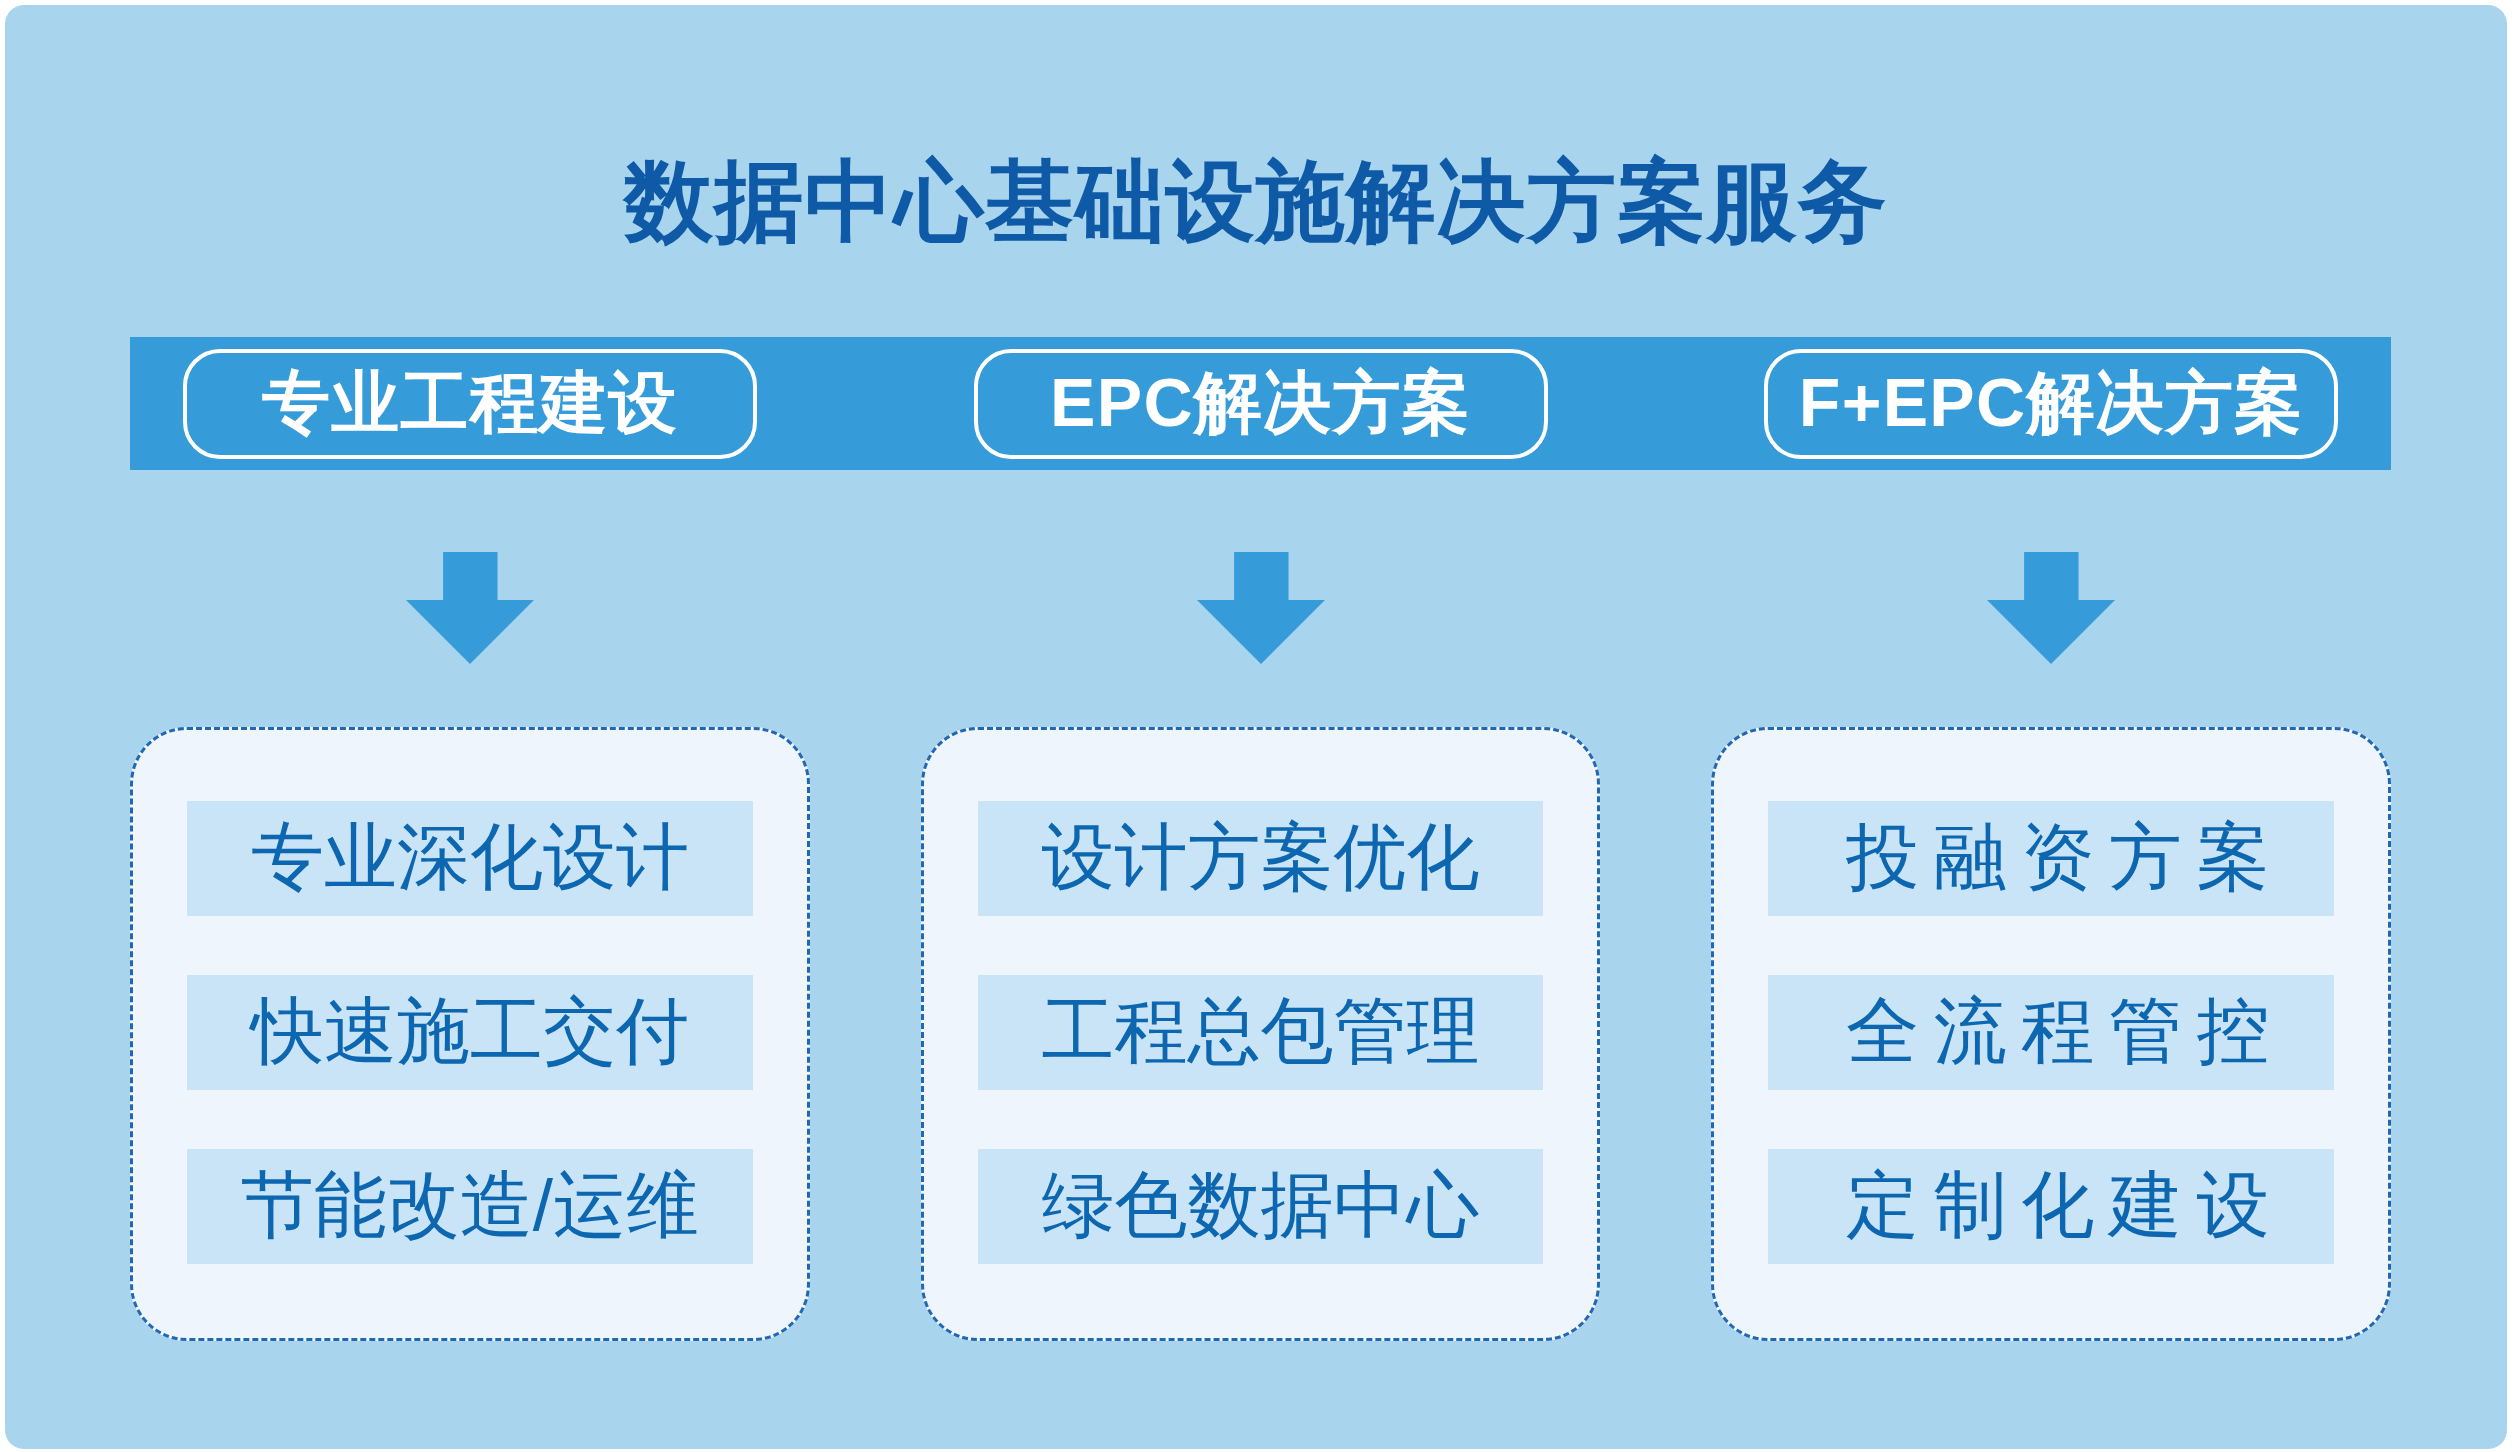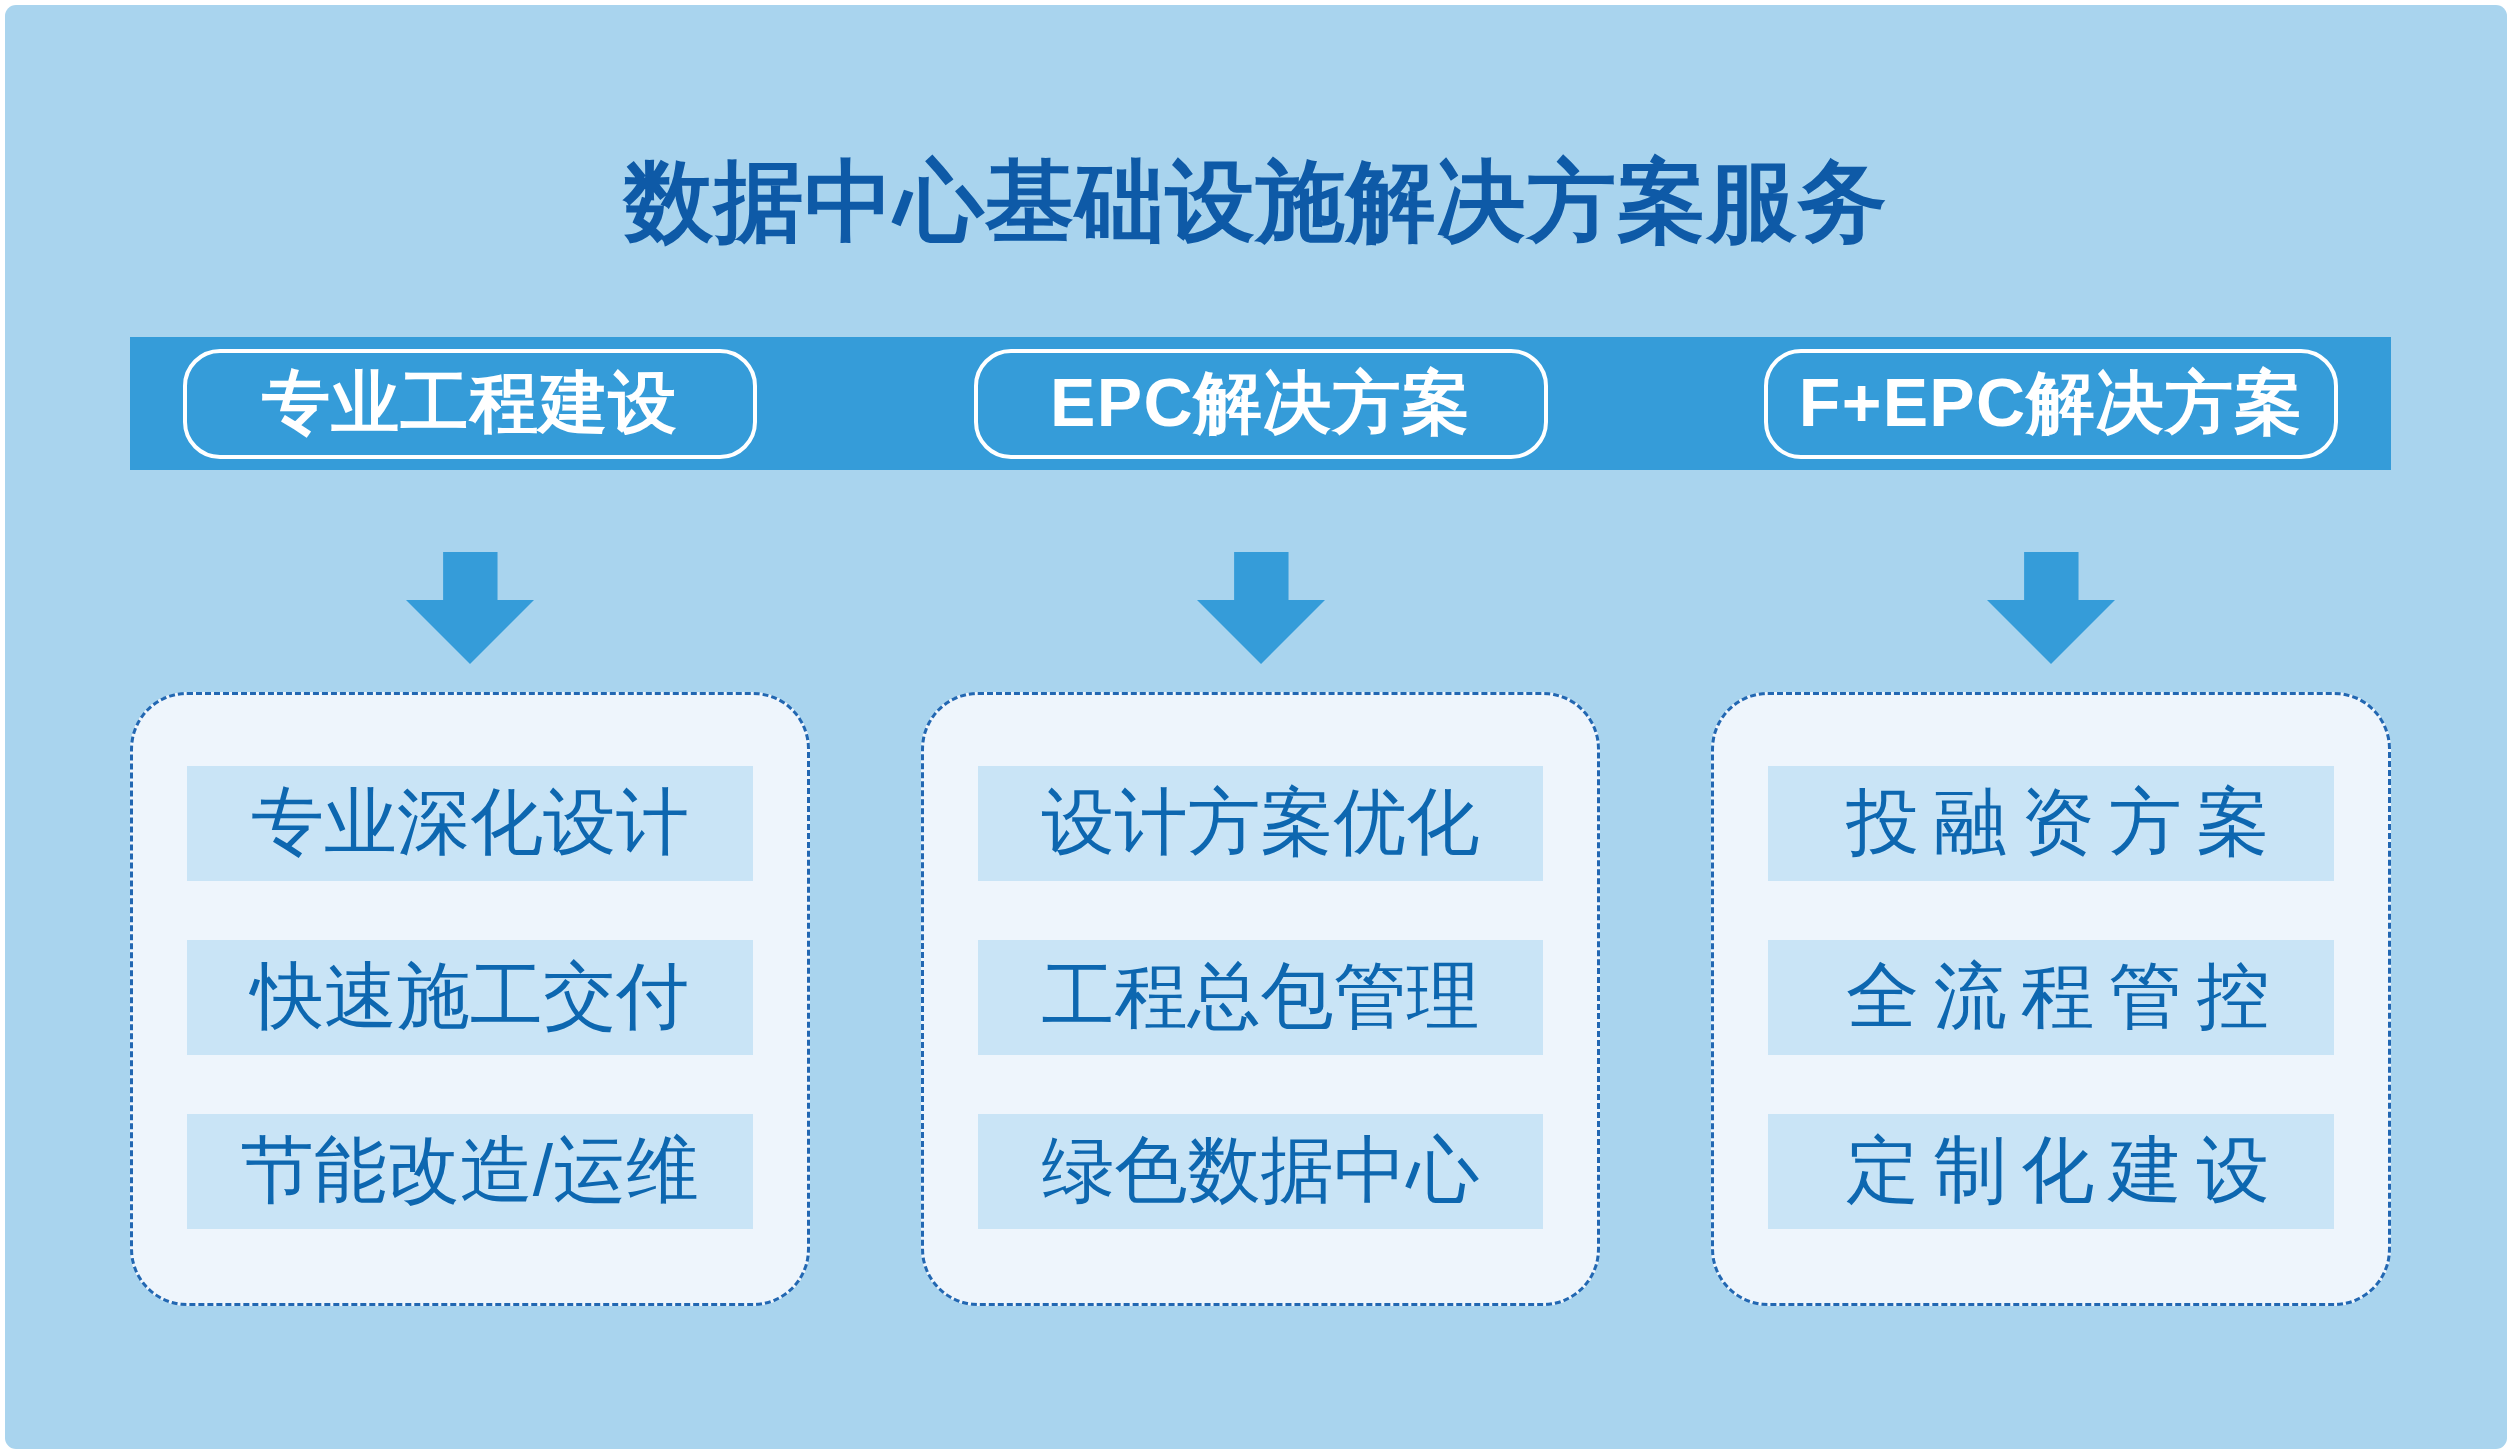--- a/index.html
+++ b/index.html
@@ -15,21 +15,21 @@
     background: var(--page-bg, #ffffff);
     overflow: hidden;
   }
   .panel {
     position: absolute;
     left: 5.1px;
     top: 5.1px;
     right: 5.1px;
     bottom: 3.8px;
     background: var(--panel-bg, #a9d4ee);
-    border-radius: 11px;
+    border-radius: 19px;
   }
   .title {
     position: absolute;
     left: 0;
     right: 0;
     top: 148px;
     margin: 0;
     text-align: center;
     font-size: 89px;
     line-height: 1.1;
@@ -83,21 +83,21 @@
     width: 128px;
     height: 112px;
     display: block;
     flex: none;
   }
   .arrow polygon {
     fill: var(--arrow, #359cd9);
   }
   .card {
     box-sizing: border-box;
-    margin-top: 28px;
+    margin-top: 63px;
     width: 100%;
     height: 614px;
     background: var(--card-bg, #eef5fc);
     border: 3.8px dashed var(--card-border, #2267b2);
     border-radius: 57px;
     padding: 71px 54px 74px 54px;
     display: flex;
     flex-direction: column;
     justify-content: space-between;
   }

